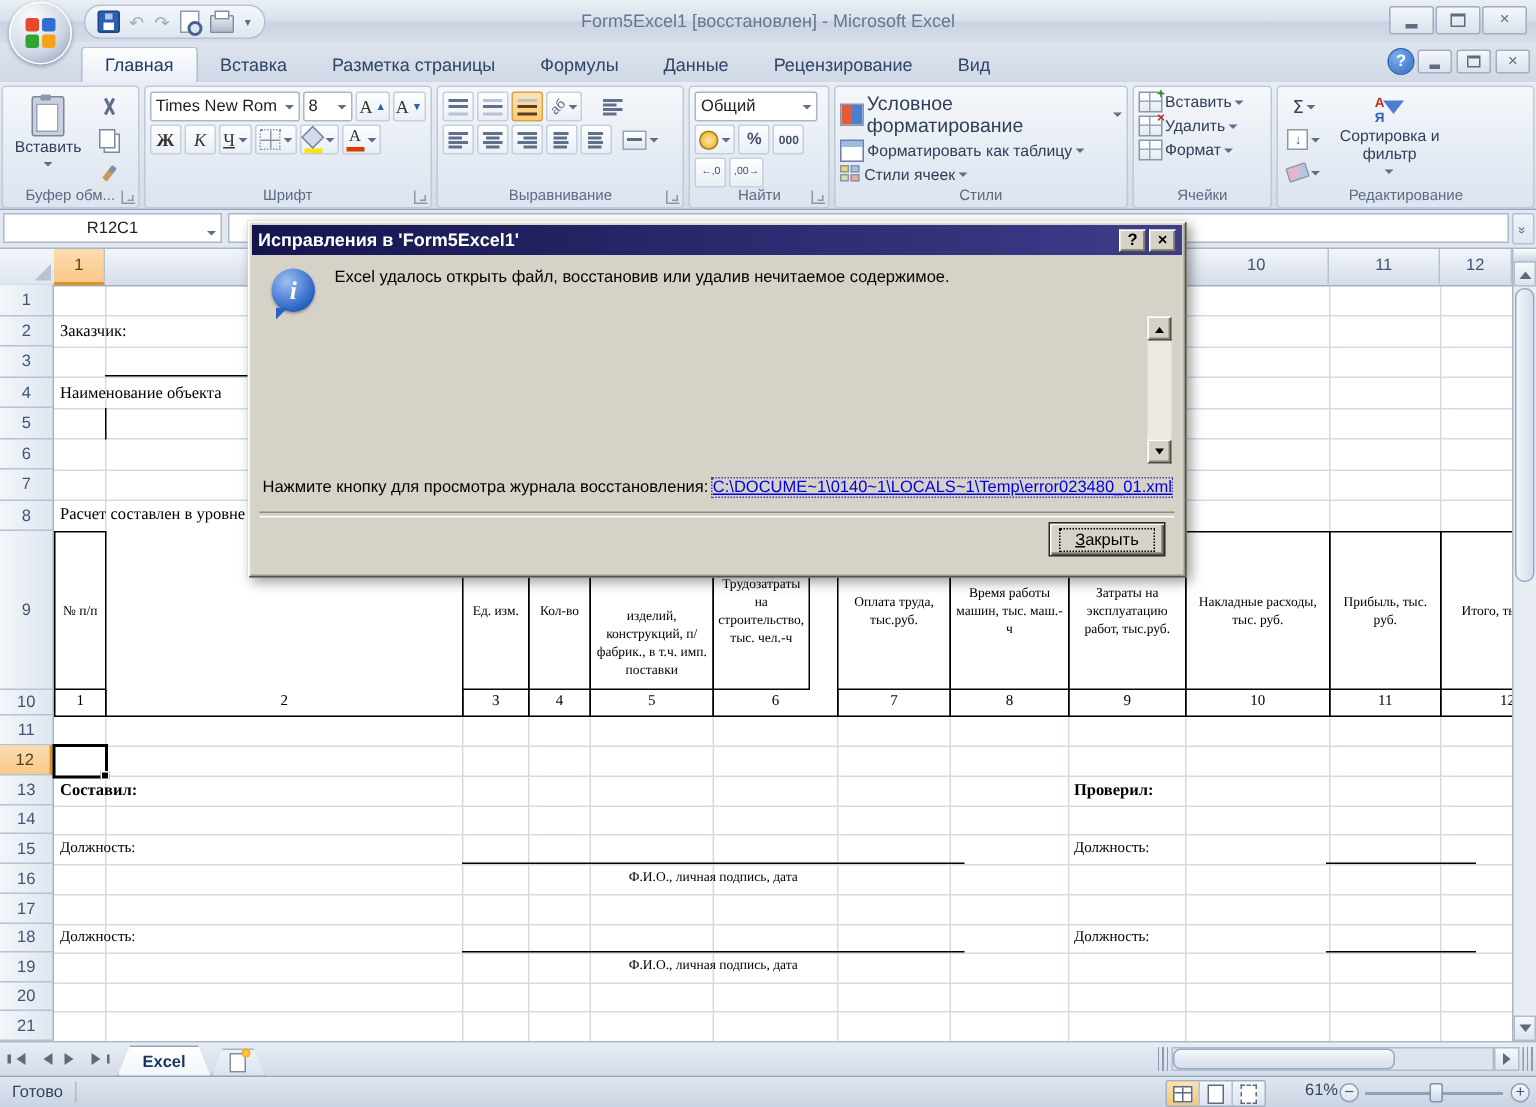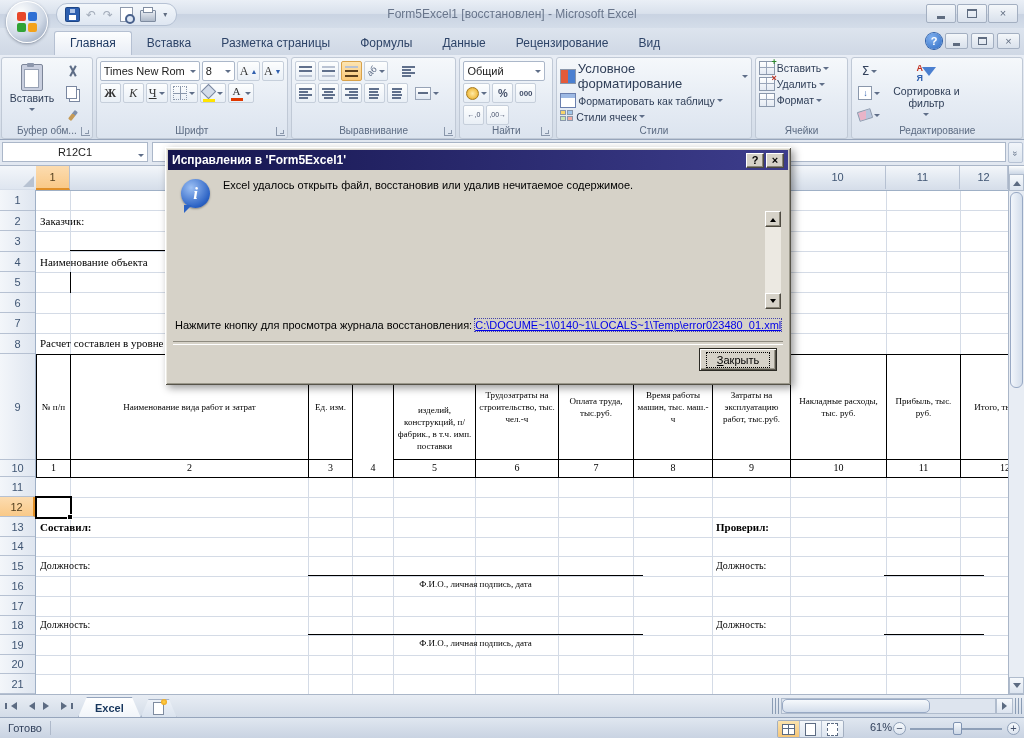--- a/index.html
+++ b/index.html
@@ -528,24 +528,24 @@
       <div class="rh" style="height:20px">21</div>
     </div>
 
     <div class="ctext" style="left:40px;top:49px">Заказчик:</div>
     <div class="blk" style="left:70px;top:84px;width:238px;height:1px"></div>
     <div class="ctext" style="left:40px;top:90px">Наименование объекта</div>
     <div class="blk" style="left:70px;top:106px;width:1px;height:21px"></div>
     <div class="ctext" style="left:40px;top:171px">Расчет составлен в уровне</div>
 
     <div class="th" style="left:36px;top:188px;width:35px;height:106px">№ п/п</div>
-    <div class="th" style="left:70px;top:188px;width:239px;height:106px">Наименование вида работ и затрат</div>
     <div class="th" style="left:308px;top:188px;width:45px;height:106px">Ед. изм.</div>
+    <div class="th" style="left:352px;top:188px;width:42px;height:106px">Кол-во</div>
     <div class="th bot" style="left:393px;top:188px;width:83px;height:106px">изделий, конструкций, п/фабрик., в т.ч. имп. поставки</div>
-    <div class="th" style="left:475px;top:188px;width:84px;height:106px">Трудозатраты на строительство, тыс. чел.-ч</div>
+    <div class="th" style="left:475px;top:188px;width:65px;height:106px">Трудозатраты на строительство, тыс. чел.-ч</div>
     <div class="th" style="left:558px;top:188px;width:76px;height:106px">Оплата труда, тыс.руб.</div>
     <div class="th" style="left:633px;top:188px;width:80px;height:106px">Время работы машин, тыс. маш.-ч</div>
     <div class="th" style="left:712px;top:188px;width:79px;height:106px">Затраты на эксплуатацию работ, тыс.руб.</div>
     <div class="th" style="left:790px;top:188px;width:97px;height:106px">Накладные расходы, тыс. руб.</div>
     <div class="th" style="left:886px;top:188px;width:75px;height:106px">Прибыль, тыс. руб.</div>
     <div class="th" style="left:960px;top:188px;width:90px;height:106px;white-space:nowrap">Итого, тыс. руб.</div>
 
     <div class="tn" style="left:36px;top:294px;width:35px;height:18px">1</div>
     <div class="tn" style="left:70px;top:294px;width:239px;height:18px">2</div>
     <div class="tn" style="left:308px;top:294px;width:45px;height:18px">3</div>

